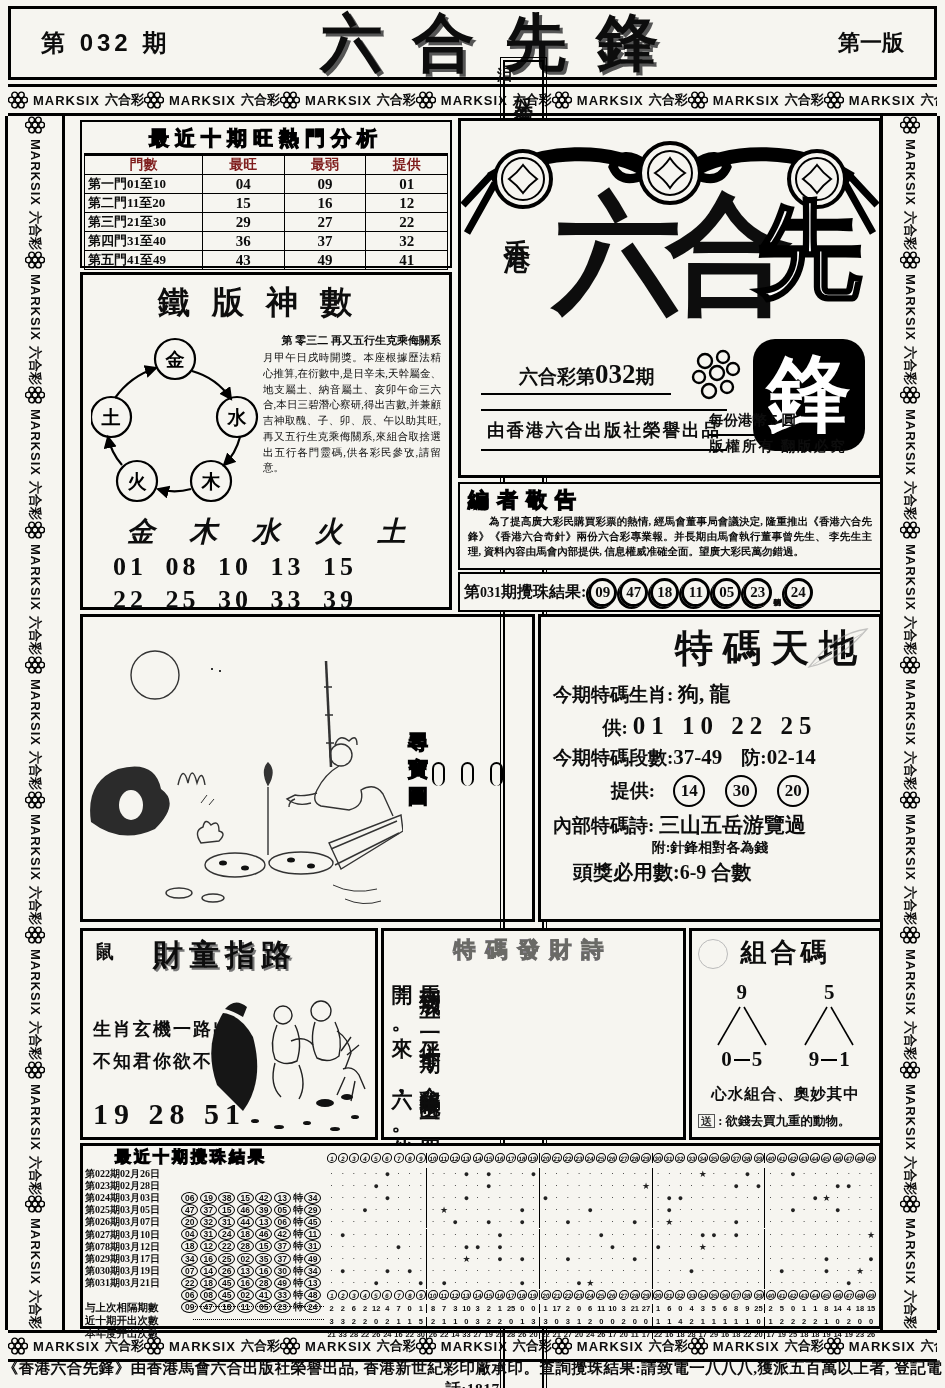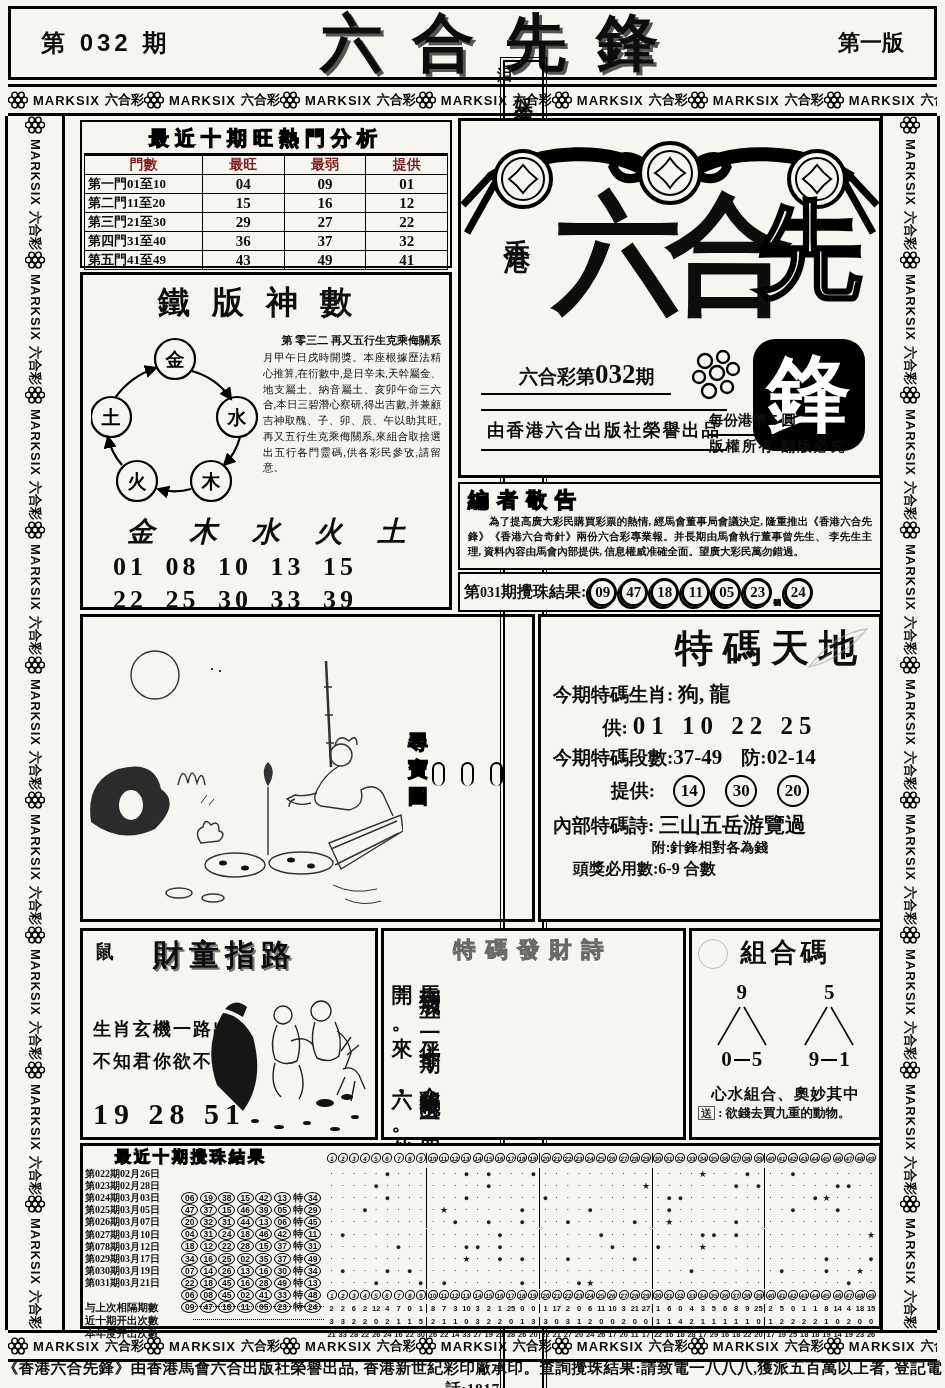--- a/index.html
+++ b/index.html
@@ -68,21 +68,21 @@
   .sz-line .val{font-size:21px;}
   .sz-supply{font-size:19px;font-weight:bold;text-align:center;margin:2px 0;}
   .sz-supply .nums{font-size:25px;letter-spacing:6px;}
   .offer-row{display:flex;align-items:center;gap:18px;justify-content:center;margin:4px 0;}
   .offer-row .lbl{font-size:19px;font-weight:bold;}
   .cball{width:32px;height:32px;border:2.5px solid #000;border-radius:50%;display:flex;align-items:center;justify-content:center;
     font-size:17px;font-weight:bold;}
   .sz-poem{font-size:19px;font-weight:bold;}
   .sz-poem .poem{font-size:21px;}
   .sz-attach{font-size:14px;font-weight:bold;text-align:center;}
-  .sz-prize{font-size:16px;font-weight:bold;padding-left:20px;margin-top:2px;}
+  .sz-prize{font-size:20px;font-weight:bold;padding-left:20px;margin-top:2px;}
   .leaf{position:absolute;right:8px;top:8px;opacity:.55;}
 
   
   #logo-box{left:458px;top:118px;width:424px;height:360px;border-width:3px;}
   .ribbon{position:absolute;left:0;top:0;width:100%;height:120px;}
   .hk{position:absolute;left:38px;top:96px;writing-mode:vertical-rl;text-orientation:upright;font-size:27px;font-weight:900;letter-spacing:8px;}
   .big1{position:absolute;left:92px;top:70px;font-size:128px;font-weight:900;line-height:1;}
   .big2{position:absolute;left:205px;top:70px;font-size:128px;font-weight:900;line-height:1;}
   .big3{position:absolute;left:295px;top:78px;font-size:106px;font-weight:900;line-height:1;color:#fff;-webkit-text-stroke:3px #000;}
   .big4{position:absolute;left:292px;top:218px;width:112px;height:112px;background:#000;border-radius:22px;
@@ -121,21 +121,21 @@
   #combo-box{left:689px;top:928px;width:193px;height:212px;border-width:3px;padding:2px 6px;}
   .combo-title{text-align:center;font-size:26px;font-weight:bold;letter-spacing:4px;margin-top:2px;}
   .stamp{position:absolute;left:6px;top:8px;width:30px;height:30px;border:1.5px solid #bbb;border-radius:50%;}
   .tris{display:flex;justify-content:space-around;margin-top:10px;}
   .tri{width:70px;text-align:center;}
   .tri-top{font-size:21px;font-weight:bold;}
   .tri svg{display:block;margin:0 auto;}
   .tri-bottom{display:flex;align-items:center;justify-content:center;font-size:21px;font-weight:bold;gap:2px;}
   .tri-bottom .bar{width:16px;height:2px;background:#000;}
   .combo-caption{text-align:center;font-size:15.5px;font-weight:bold;margin-top:12px;letter-spacing:1px;}
-  .combo-send{font-size:12.5px;font-weight:bold;}
+  .combo-send{font-size:12.5px;font-weight:bold;margin-top:8px;}
   .combo-send .send-lbl{border:1px solid #555;padding:0 2px;font-size:11px;color:#333;}
 
   
   #results-box{left:80px;top:1143px;width:802px;height:186px;border-width:3px;padding:1px 2px;font-family:"Liberation Sans",sans-serif;}
   .res-title-row{display:flex;align-items:center;height:21px;margin-left:30px;}
   .res-title{width:243px;font-size:16px;font-weight:900;letter-spacing:3px;font-family:"Liberation Serif",serif;}
   .mat-wrap{flex:0 0 551px;display:flex;}
   .hcell{flex:1;display:flex;align-items:center;justify-content:center;}
   .hcell i{font-style:normal;width:10px;height:10px;border:1px solid #000;border-radius:50%;font-size:6.3px;font-weight:bold;
     display:flex;align-items:center;justify-content:center;transform:skewX(-6deg);}

